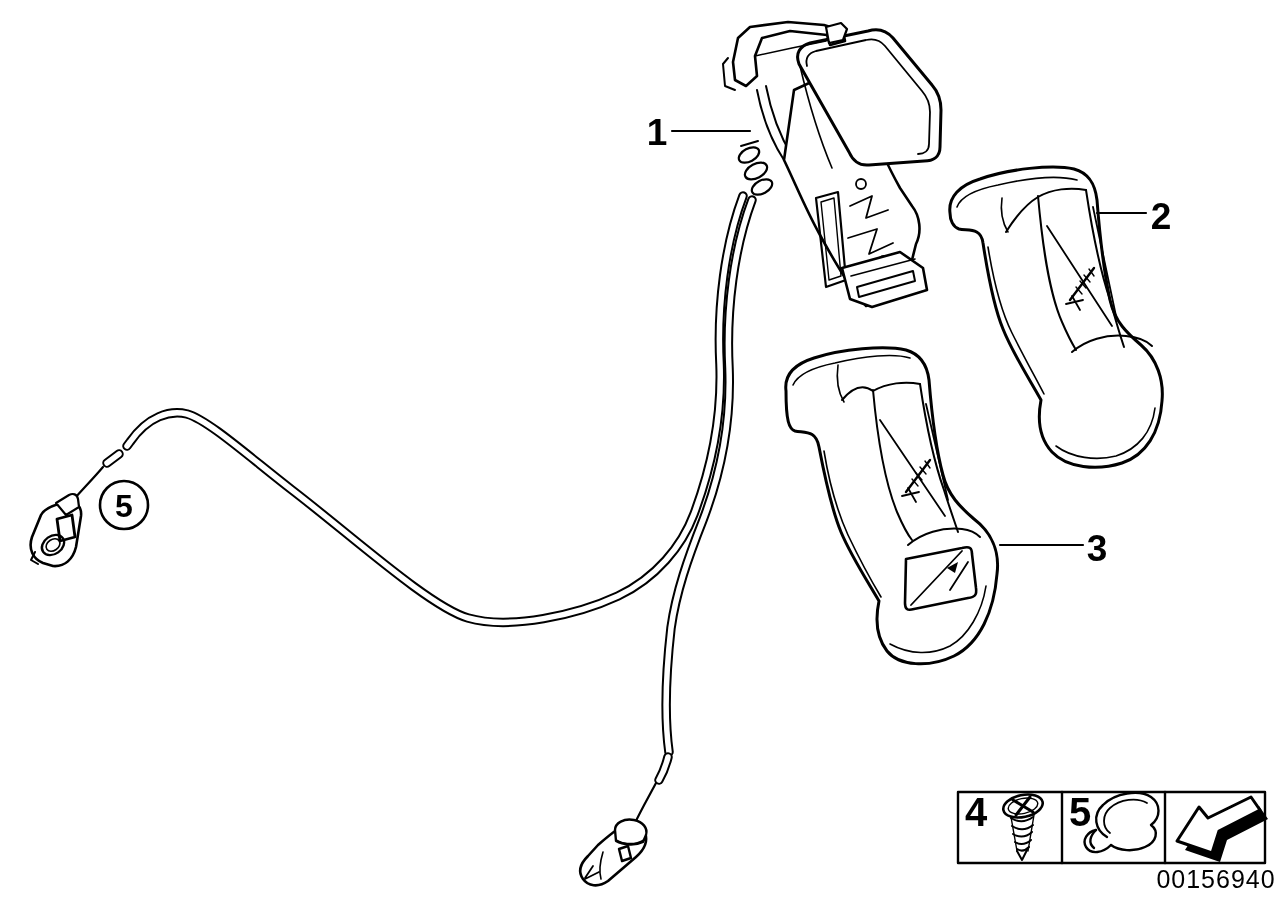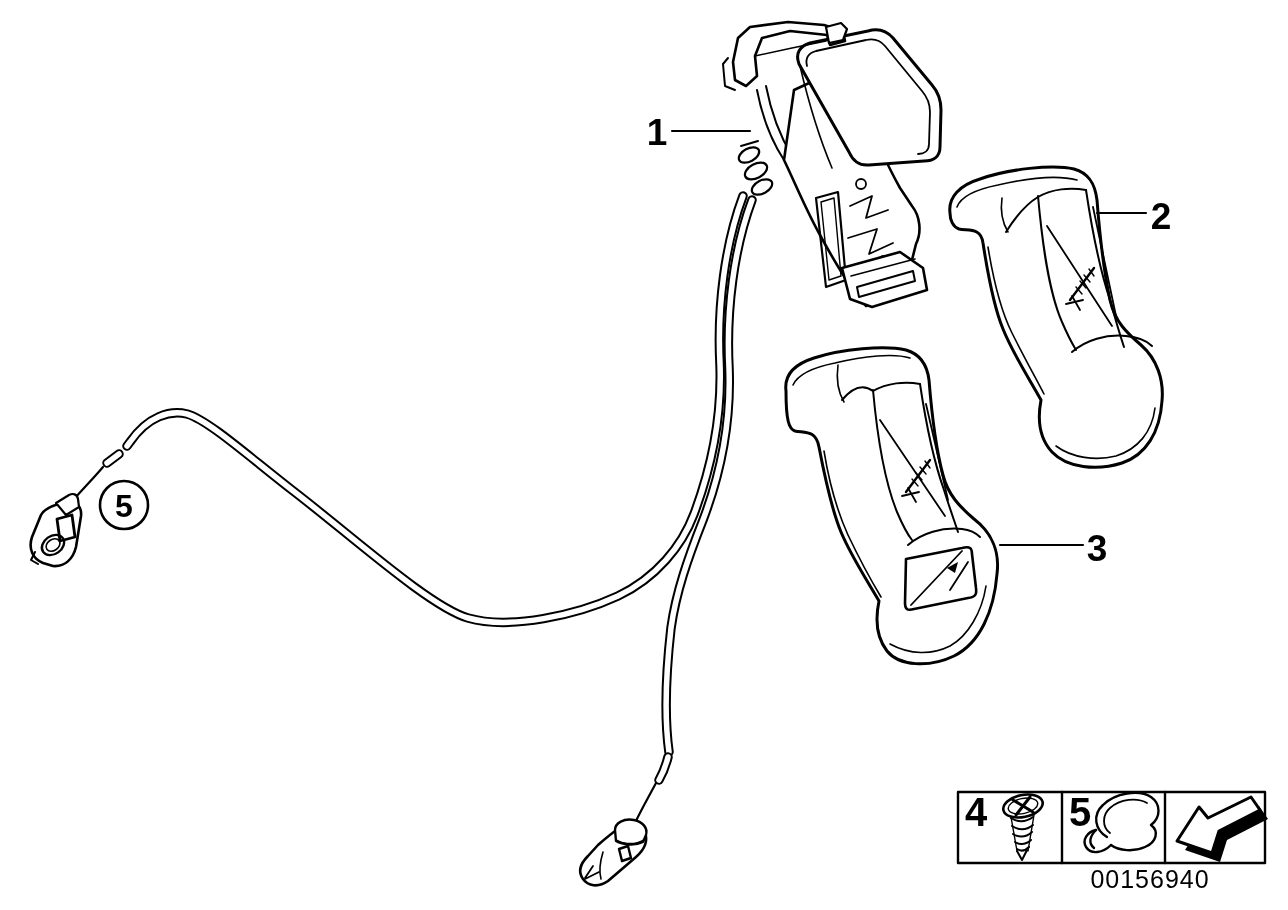--- a/index.html
+++ b/index.html
@@ -189,14 +189,14 @@
   <span class="lbl callout-num" style="left:1161px;top:216px;">2</span>
 
   <span class="lbl callout-num" style="left:1097px;top:548px;">3</span>
 
   <span class="lbl callout-circled" style="left:124px;top:506px;">5</span>
 
   <span class="lbl legend-num" style="left:976px;top:812px;">4</span>
 
   <span class="lbl legend-num" style="left:1080px;top:812px;">5</span>
 
-  <span class="doc-num" style="left:1150px;top:879px;">00156940</span>
+  <span class="doc-num" style="left:1216px;top:879px;">00156940</span>
 </div>
 
 </body></html>

